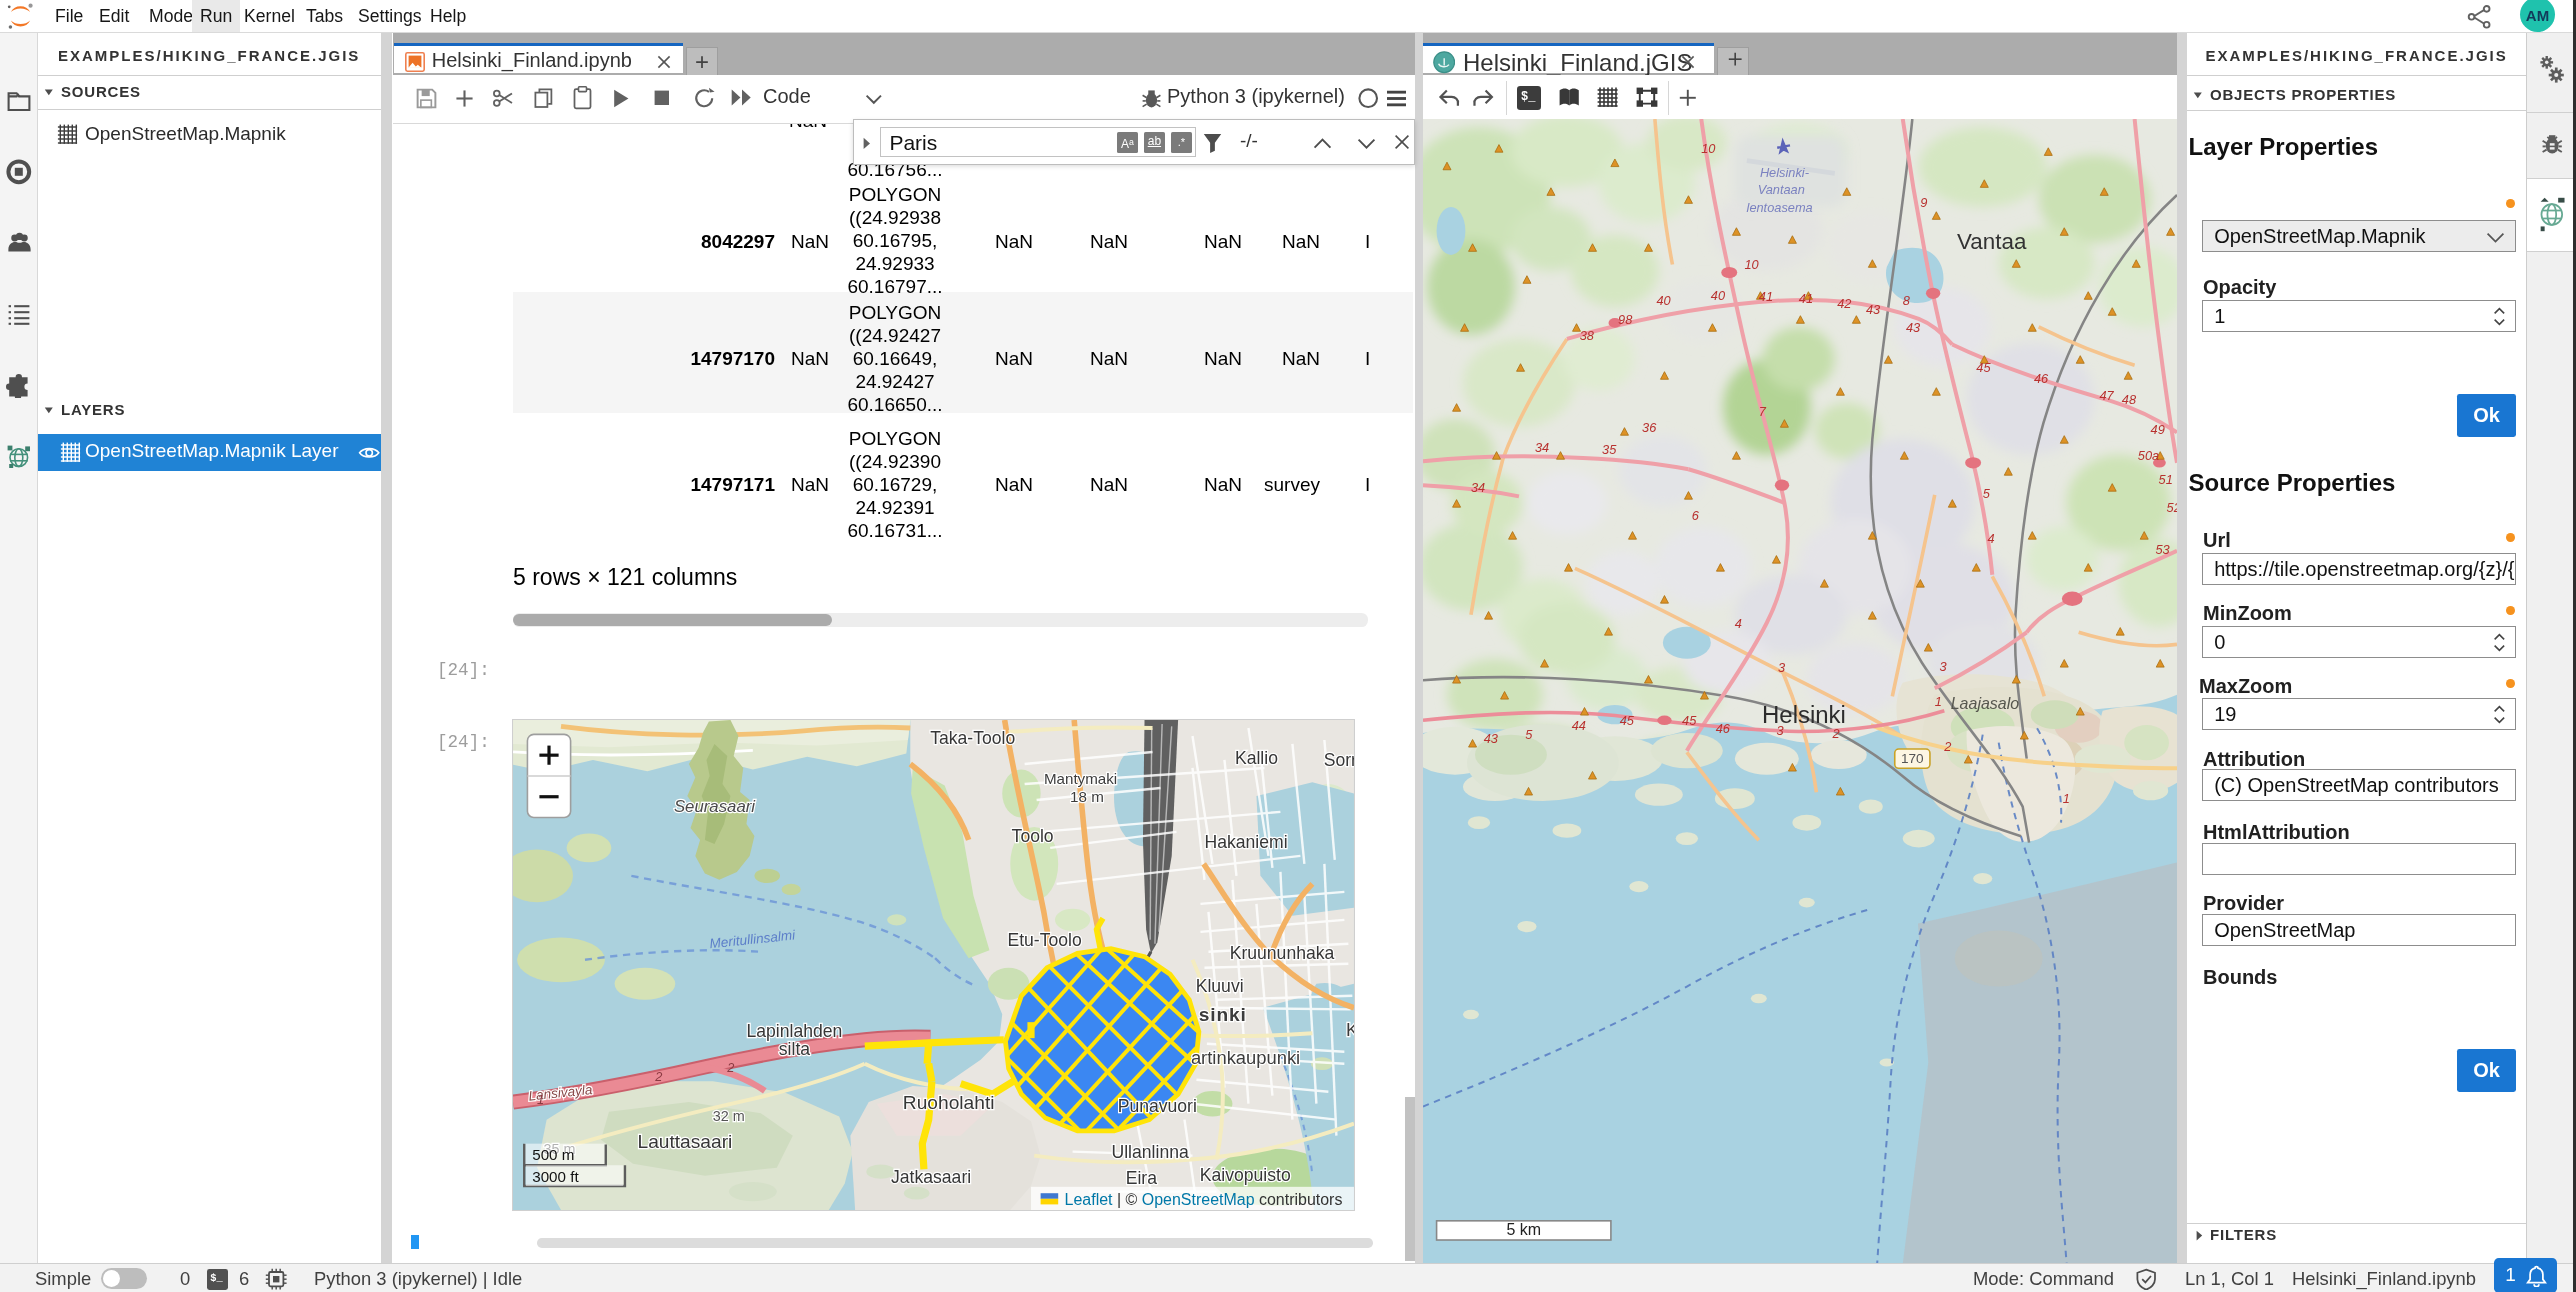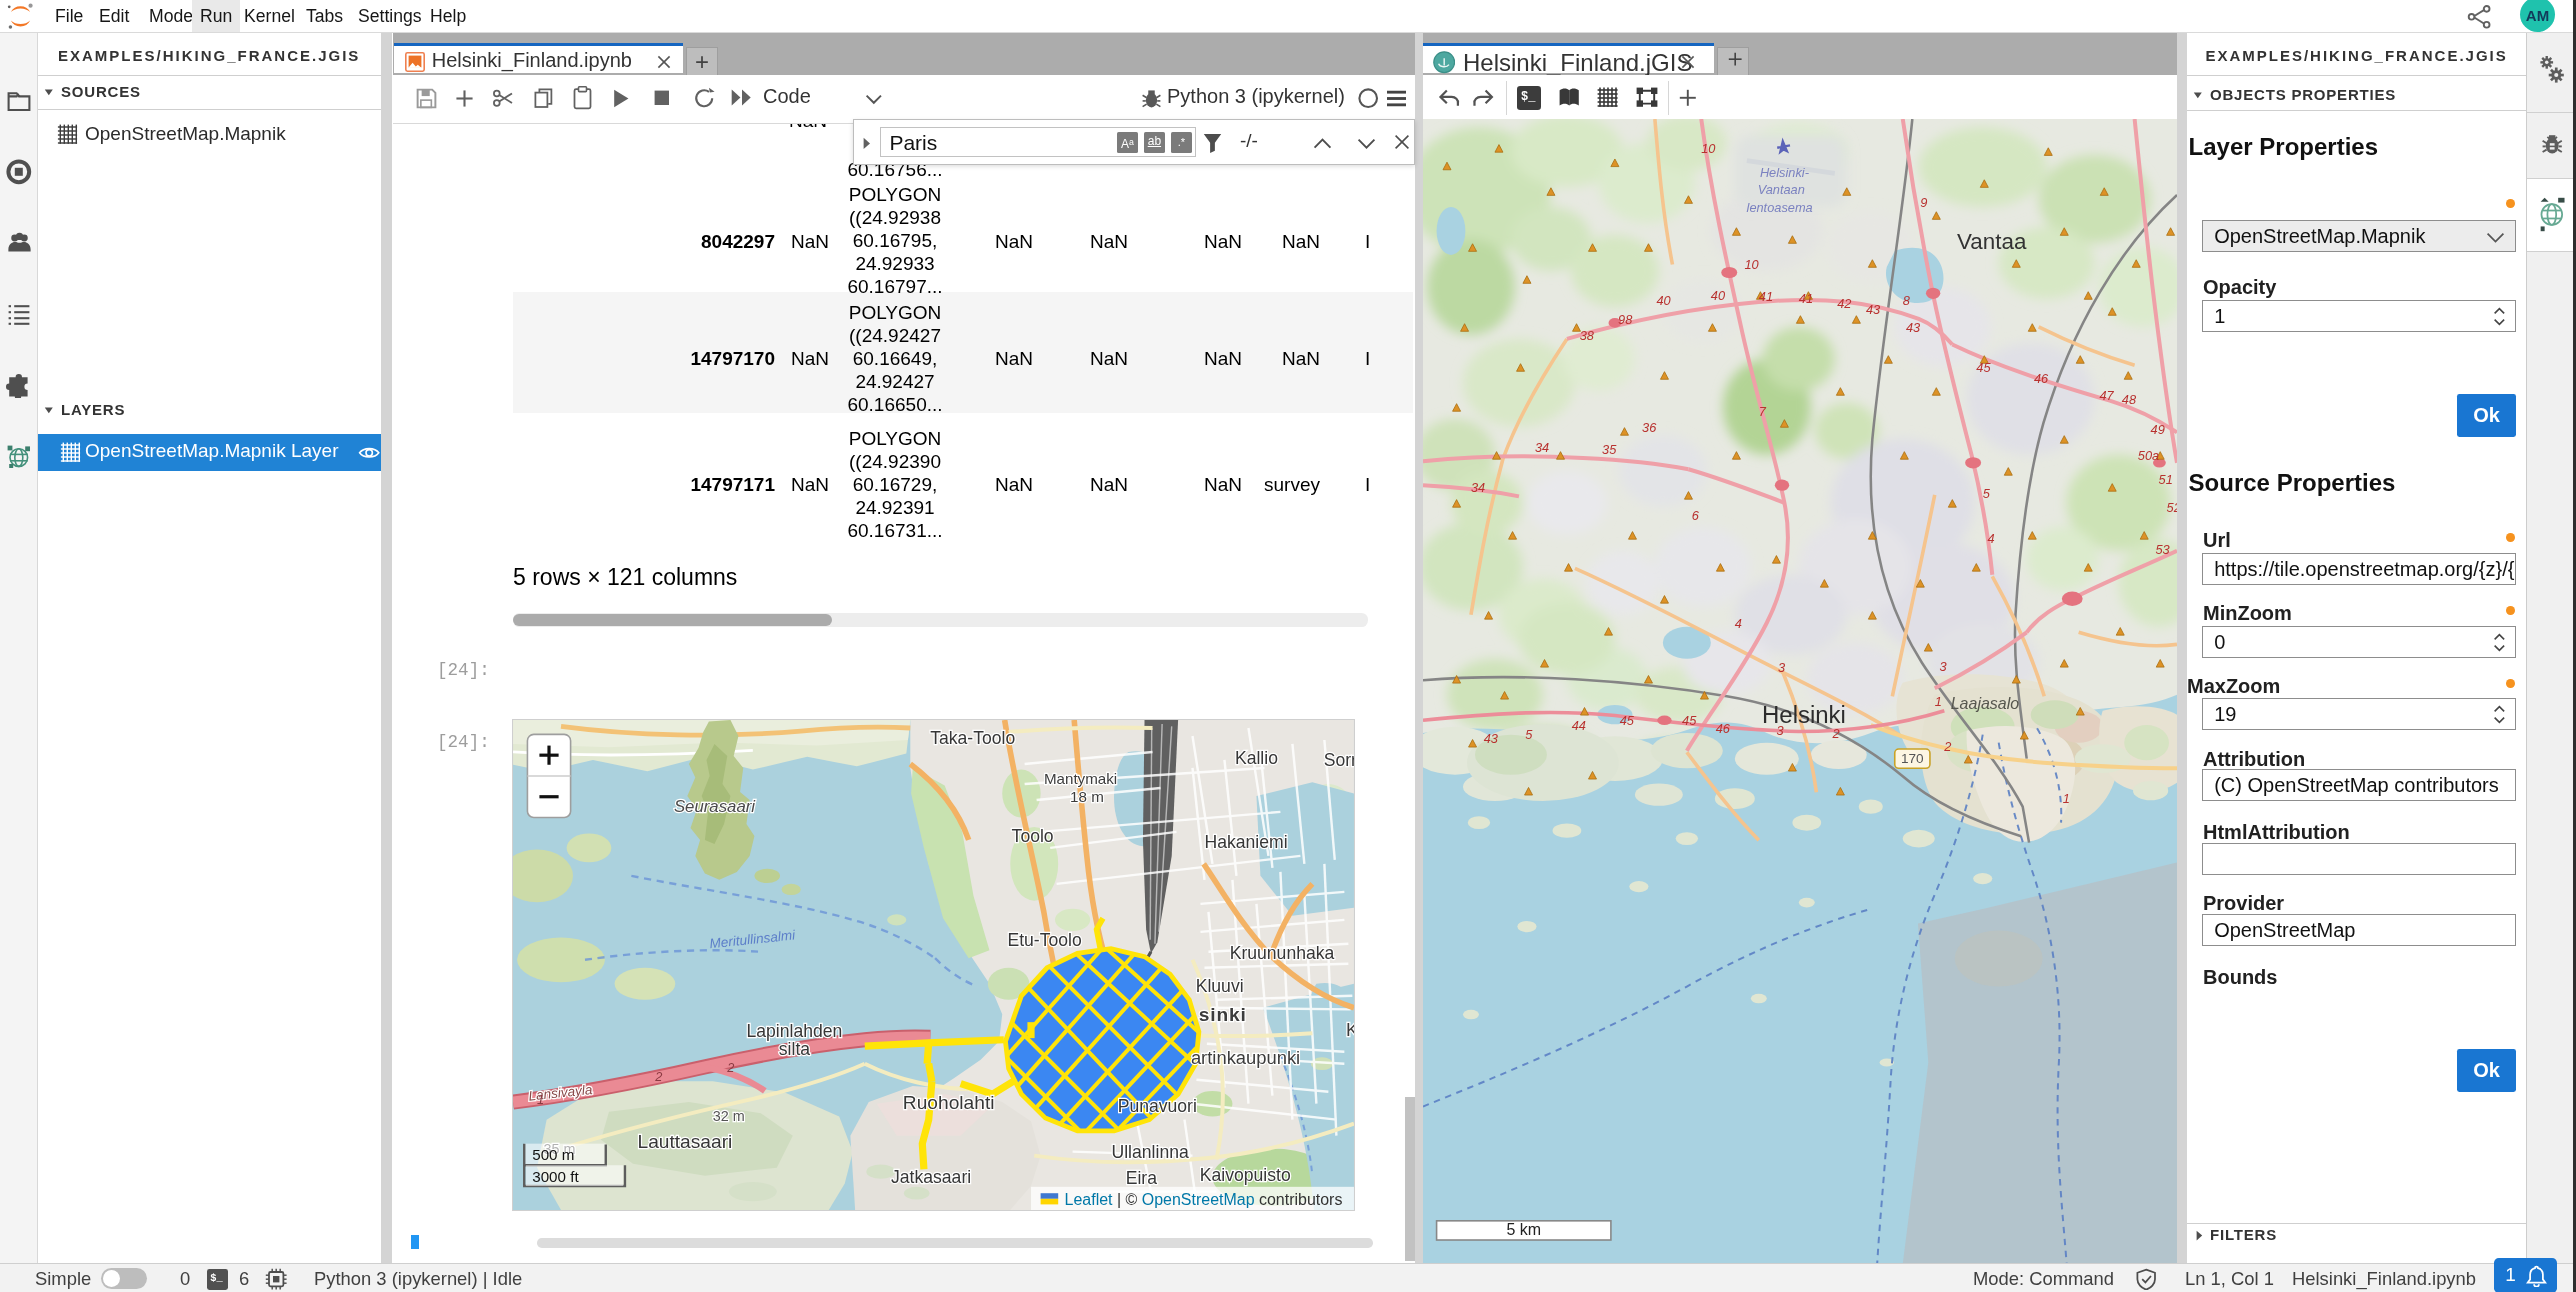--- a/index.html
+++ b/index.html
@@ -1004,21 +1004,21 @@
 
   <div class="flabel" style="left:16px;top:569px;">MinZoom</div>
   <div class="odot" style="left:319px;top:573px;"></div>
   <div class="finput" style="top:593px;">0
     <svg class="abs" style="right:9.6px;top:6.4px" width="12.8" height="19" viewBox="0 0 16 24">
         <path d="M2 8 L8 2 L14 8" fill="none" stroke="#444" stroke-width="2"></path>
         <path d="M2 16 L8 22 L14 16" fill="none" stroke="#444" stroke-width="2"></path>
       </svg>
   </div>
 
-  <div class="flabel" style="left:0;top:642px;">MaxZoom</div>
+  <div class="flabel" style="left:12px;top:642px;">MaxZoom</div>
   <div class="odot" style="left:319px;top:646px;"></div>
   <div class="finput" style="top:665px;">19
     <svg class="abs" style="right:9.6px;top:6.4px" width="12.8" height="19" viewBox="0 0 16 24">
         <path d="M2 8 L8 2 L14 8" fill="none" stroke="#444" stroke-width="2"></path>
         <path d="M2 16 L8 22 L14 16" fill="none" stroke="#444" stroke-width="2"></path>
       </svg>
   </div>
 
   <div class="flabel" style="left:16px;top:715px;">Attribution</div>
   <div class="finput" style="top:736px;">(C) OpenStreetMap contributors</div>

